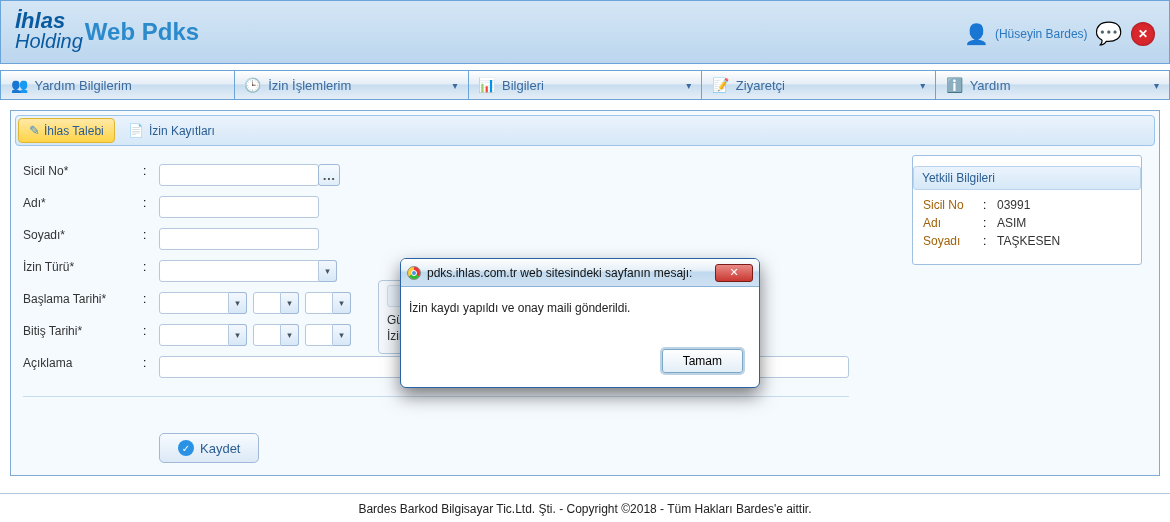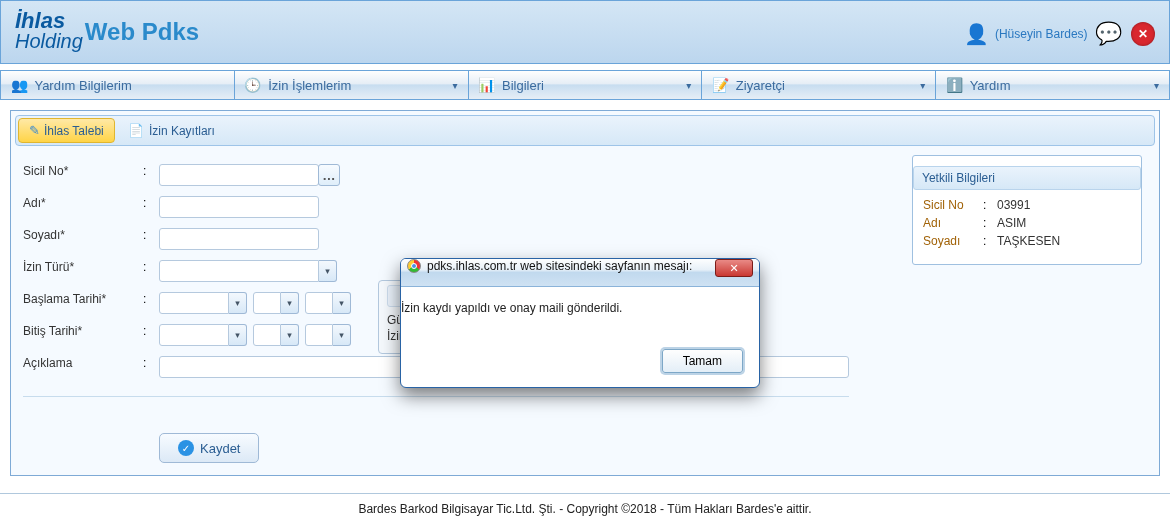--- a/index.html
+++ b/index.html
@@ -161,34 +161,34 @@
     position:absolute; left:400px; top:258px; width:360px;
     border:1px solid #2963a5; border-radius:6px;
     box-shadow:0 8px 18px rgba(0,0,0,0.5);
     background:#fff; overflow:hidden;
     z-index:10;
   }
   .dialog .titlebar{
     height:28px;
     background:linear-gradient(to bottom,#fdfefe 0%,#e7f0f8 40%,#c1d9ee 50%,#cfe2f3 100%);
     border-bottom:1px solid #8bb3d9;
-    display:flex; padding:0 6px; gap:6px; position:relative;
+    display:flex; align-items:center; padding:0 6px; gap:6px; position:relative;
   }
   .dialog .chrome{ width:14px;height:14px;border-radius:50%;
     background:conic-gradient(#e33 0 120deg,#3b3 120deg 240deg,#fc3 240deg 360deg);
     border:1px solid #888; position:relative;
   }
   .dialog .chrome::after{ content:""; position:absolute; inset:3px; background:#4a90e2; border-radius:50%; border:1px solid #fff;}
   .dialog .ttxt{ font-size:12px; color:#111; flex:1; white-space:nowrap; overflow:hidden;}
   .dialog .xbtn{
     width:38px; height:18px; border-radius:3px;
     background:linear-gradient(to bottom,#e98a86,#c93832);
     border:1px solid #7b1c18; color:#fff; display:flex;align-items:center;justify-content:center;font-size:11px;cursor:pointer;
   }
-  .dialog .body{ padding:14px 0 6px; color:#222; min-height:58px;}
+  .dialog .body{ padding:14px 8px 6px; color:#222; min-height:58px;}
   .dialog .actions{ display:flex; justify-content:flex-end; padding:4px 16px 14px;}
   .dialog .dbtn{
     border:1px solid #7da7c7; background:linear-gradient(to bottom,#fefefe,#e3eef7);
     padding:4px 20px; border-radius:3px; cursor:pointer; font-size:12px;
     box-shadow:0 0 0 2px #bcd3e6;
   }
   hr.sep{
     border:none; border-top:1px solid #c7dced; margin:8px 0;
   }
 </style>

